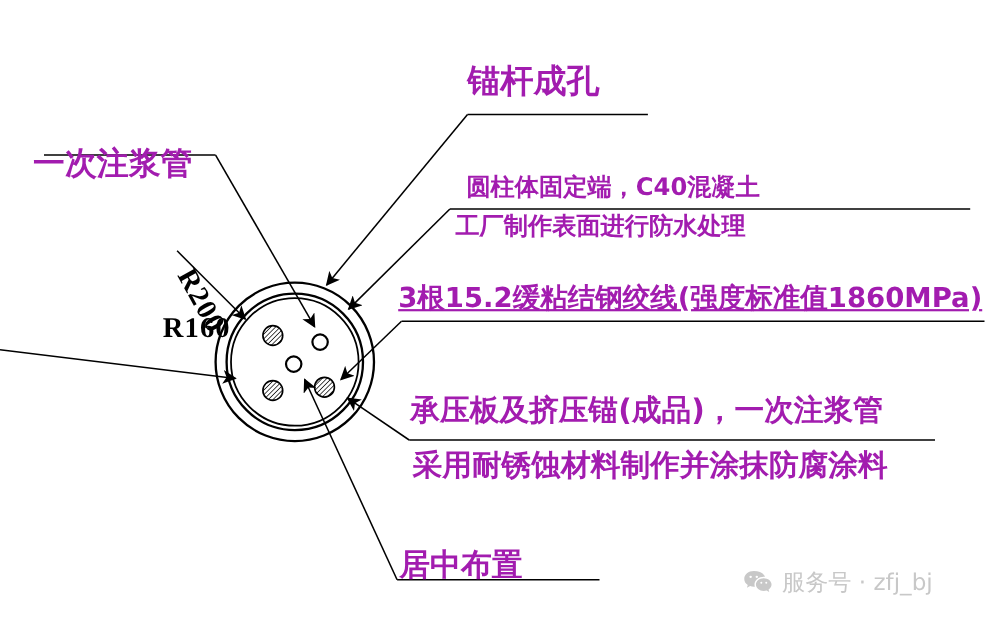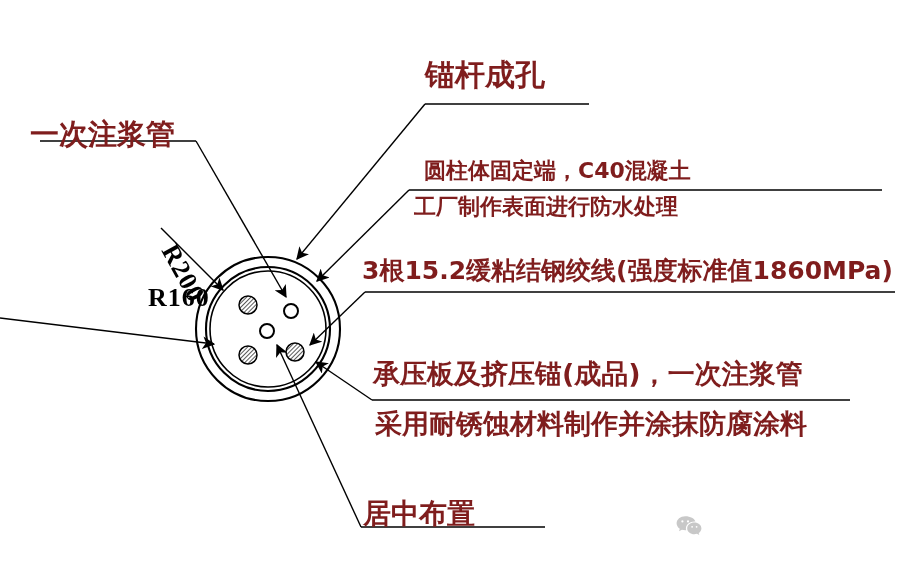--- a/index.html
+++ b/index.html
@@ -16,45 +16,45 @@
   }
   #drawing {
     position: absolute;
     top: 0;
     left: 0;
     width: 902px;
     height: 569px;
   }
   .anno-text {
     position: absolute;
-    color: #7f1d1d;
+    color: #a21caf;
     white-space: nowrap;
     font-family: "Liberation Serif", "DejaVu Serif", serif;
     line-height: 1;
   }
   .cjk {
     font-family: "DejaVu Sans", "Liberation Sans", sans-serif;
     font-weight: bold;
   }
   .dim-text {
     position: absolute;
     color: #000000;
     white-space: nowrap;
     font-family: "Liberation Serif", "DejaVu Serif", serif;
     font-weight: bold;
     letter-spacing: 1px;
   }
   #t-maogan      { left: 425px; top: 60px;  font-size: 30px; }
   #t-yuanzhu1    { left: 424px; top: 160px; font-size: 22px; }
   #t-yuanzhu2    { left: 414px; top: 196px; font-size: 22px; }
-  #t-gangjiaoxian{ left: 362px; top: 258px; font-size: 25px; }
+  #t-gangjiaoxian{ left: 362px; top: 258px; font-size: 25px; text-decoration: underline; }
   #t-chengyaban1 { left: 373px; top: 360px; font-size: 27px; }
   #t-chengyaban2 { left: 375px; top: 410px; font-size: 27px; }
   #t-erci        { left: 363px; top: 500px; font-size: 28px; }
-  #t-yici        { left: 30px;  top: 120px; font-size: 29px; }
+  #t-yici        { left: 30px;  top: 134px; font-size: 29px; }
   #t-r200 {
     left: 181px; top: 239px;
     font-size: 26px;
     transform: rotate(61deg);
     transform-origin: left top;
   }
   #t-r160 {
     left: 148px; top: 283px;
     font-size: 26px;
   }
@@ -154,13 +154,14 @@
              c1.1 0.3 2.2 0.5 3.4 0.5 c0.3 0 0.6 0 0.9 0 c-0.2 -0.6 -0.3 -1.2 -0.3 -1.9
              c0 -3.9 3.8 -7 8.6 -7 c0.3 0 0.6 0 0.9 0 C18.7 3.6 14.4 1.2 9.3 1.2 z" fill="#c8c8c8"></path>
     <circle cx="6.4" cy="6.4" r="1.1" fill="#ffffff"></circle>
     <circle cx="12.0" cy="6.4" r="1.1" fill="#ffffff"></circle>
     <path d="M25.4 13.4 c0 -3.2 -3.2 -5.8 -7.1 -5.8 c-3.9 0 -7.1 2.6 -7.1 5.8
              c0 3.2 3.2 5.8 7.1 5.8 c0.9 0 1.8 -0.1 2.6 -0.4 l2.4 1.3 l-0.6 -2.1
              C24.3 16.9 25.4 15.3 25.4 13.4 z" fill="#c8c8c8"></path>
     <circle cx="16.1" cy="11.8" r="0.9" fill="#ffffff"></circle>
     <circle cx="20.6" cy="11.8" r="0.9" fill="#ffffff"></circle>
   </svg>
+  <span class="wm-label">服务号 · zfj_bj</span>
 </div>
 
 </body></html>

